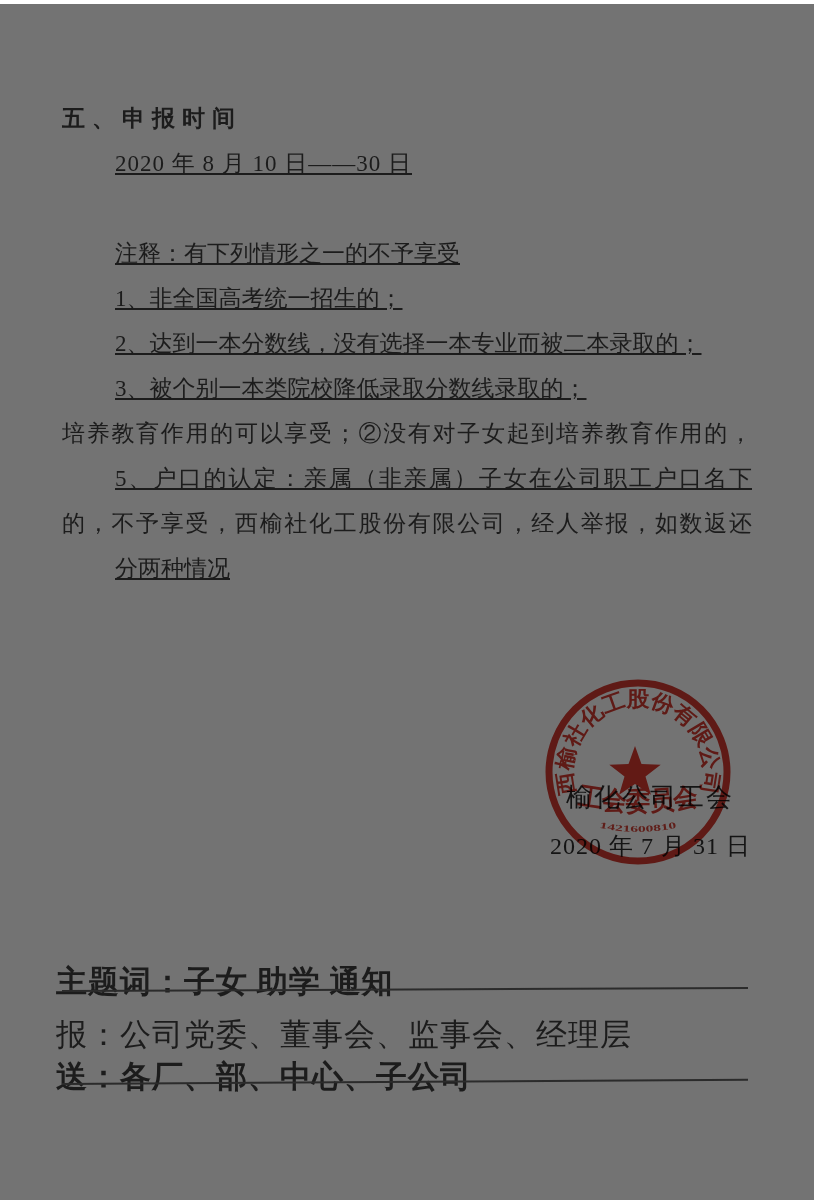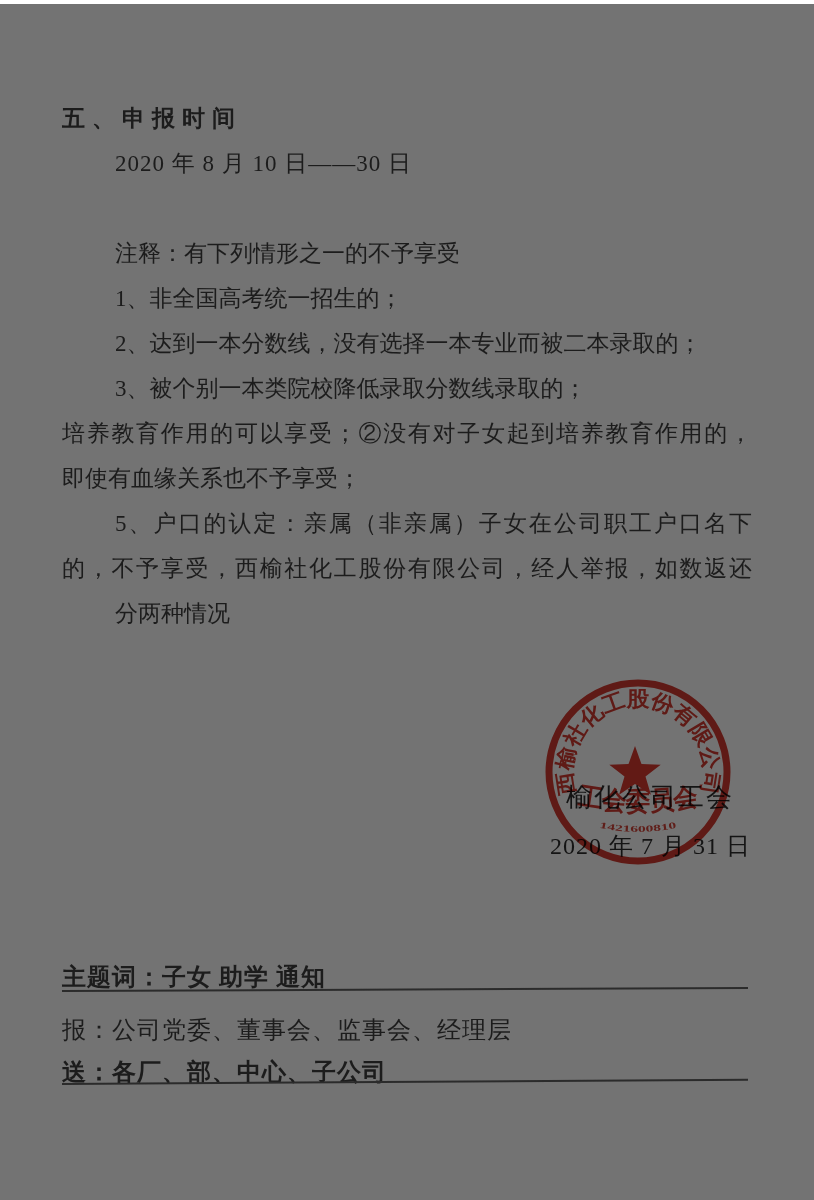--- a/index.html
+++ b/index.html
@@ -16,21 +16,21 @@
   
   .doc{
     position:absolute;
     left:62px;top:92px;
     width:690px;
     font-size:23px;
     line-height:45px;
   }
   .ln{min-height:45px;white-space:nowrap;}
   .ln.j{white-space:normal;text-align:justify;text-align-last:justify;}
-  .ind{padding-left:53px;}
+  .ind{padding-left:53px;text-decoration:underline;}
   .ind.j{padding-left:0;text-indent:53px;}
   .heading{font-weight:700;letter-spacing:7px;}
   .period{letter-spacing:1px;}
   .spacer{height:45px;}
   
   .sig-org{
     position:absolute;left:566px;top:776px;
     font-size:26px;letter-spacing:2px;color:#141414;
   }
   .sig-date{
@@ -42,21 +42,21 @@
     width:200px;height:200px;
     mix-blend-mode:multiply;
     opacity:.93;
     pointer-events:none;
   }
   .seal text, .seal textPath{
     font-family:"Liberation Serif","DejaVu Serif",serif;
     font-weight:700;
   }
   
-  .footer-row{position:absolute;left:62px;font-size:24px;color:#1c1c1c;white-space:nowrap;}
+  .footer-row{position:absolute;left:56px;font-size:31px;color:#1c1c1c;white-space:nowrap;}
   .footer-row .lab{letter-spacing:1px;}
   .footer-row .val{letter-spacing:1px;}
   .subject-row{top:957px;font-weight:600;}
   .report-row{top:1010px;}
   .send-row{top:1052px;font-weight:bold;}
   .rule{
     position:absolute;left:62px;width:686px;height:2px;
     background:#2b2b2b;transform-origin:left center;
   }
   .rule-1{top:986px;transform:rotate(-0.25deg);}
@@ -69,21 +69,20 @@
 
   <div class="doc">
     <div class="ln heading">五、申报时间</div>
     <div class="ln ind period">2020 年 8 月 10 日——30 日</div>
     <div class="spacer"></div>
     <div class="ln ind">注释：有下列情形之一的不予享受</div>
     <div class="ln ind">1、非全国高考统一招生的；</div>
     <div class="ln ind">2、达到一本分数线，没有选择一本专业而被二本录取的；</div>
     <div class="ln ind">3、被个别一本类院校降低录取分数线录取的；</div>
     <div class="ln j">培养教育作用的可以享受；②没有对子女起到培养教育作用的，</div>
-    <div class="ln">即使有血缘关系也不予享受；</div>
     <div class="ln ind j">5、户口的认定：亲属（非亲属）子女在公司职工户口名下</div>
     <div class="ln j">的，不予享受，西榆社化工股份有限公司，经人举报，如数返还</div>
     <div class="ln ind">分两种情况</div>
   </div>
 
   <div class="sig-org">榆化公司工会</div>
   <div class="sig-date">2020 年 7 月 31 日</div>
 
   <svg class="seal" viewBox="0 0 200 200">
     <circle cx="100" cy="100" r="89" fill="none" stroke="#cf2a1f" stroke-width="7"></circle>

